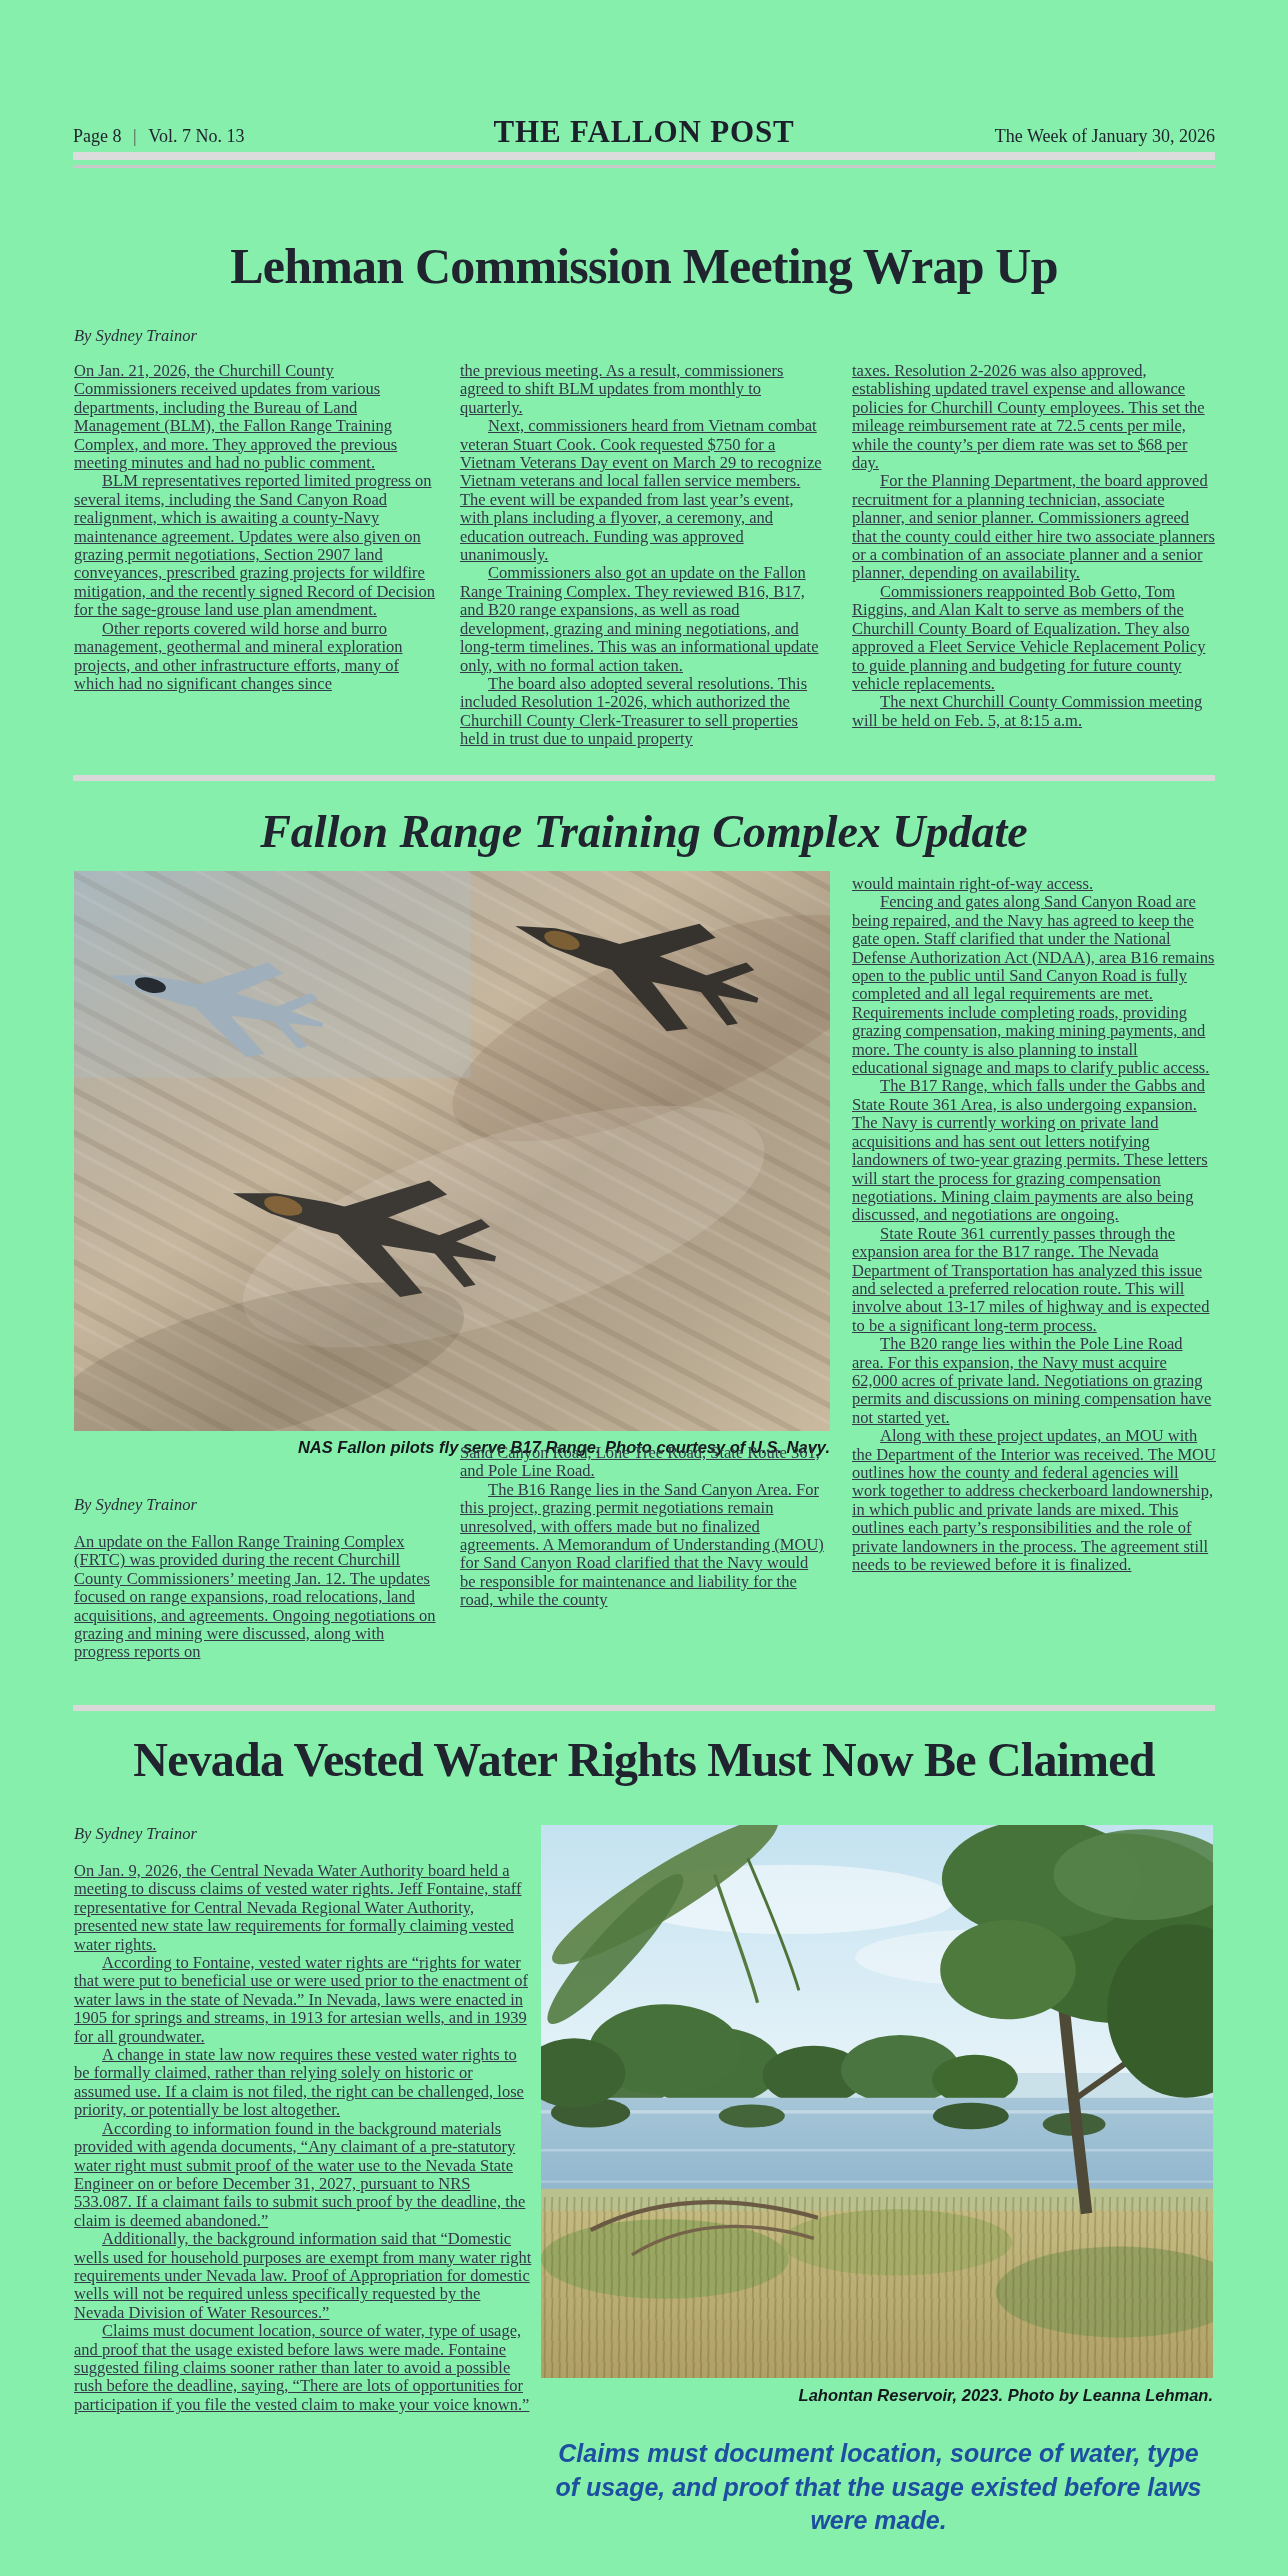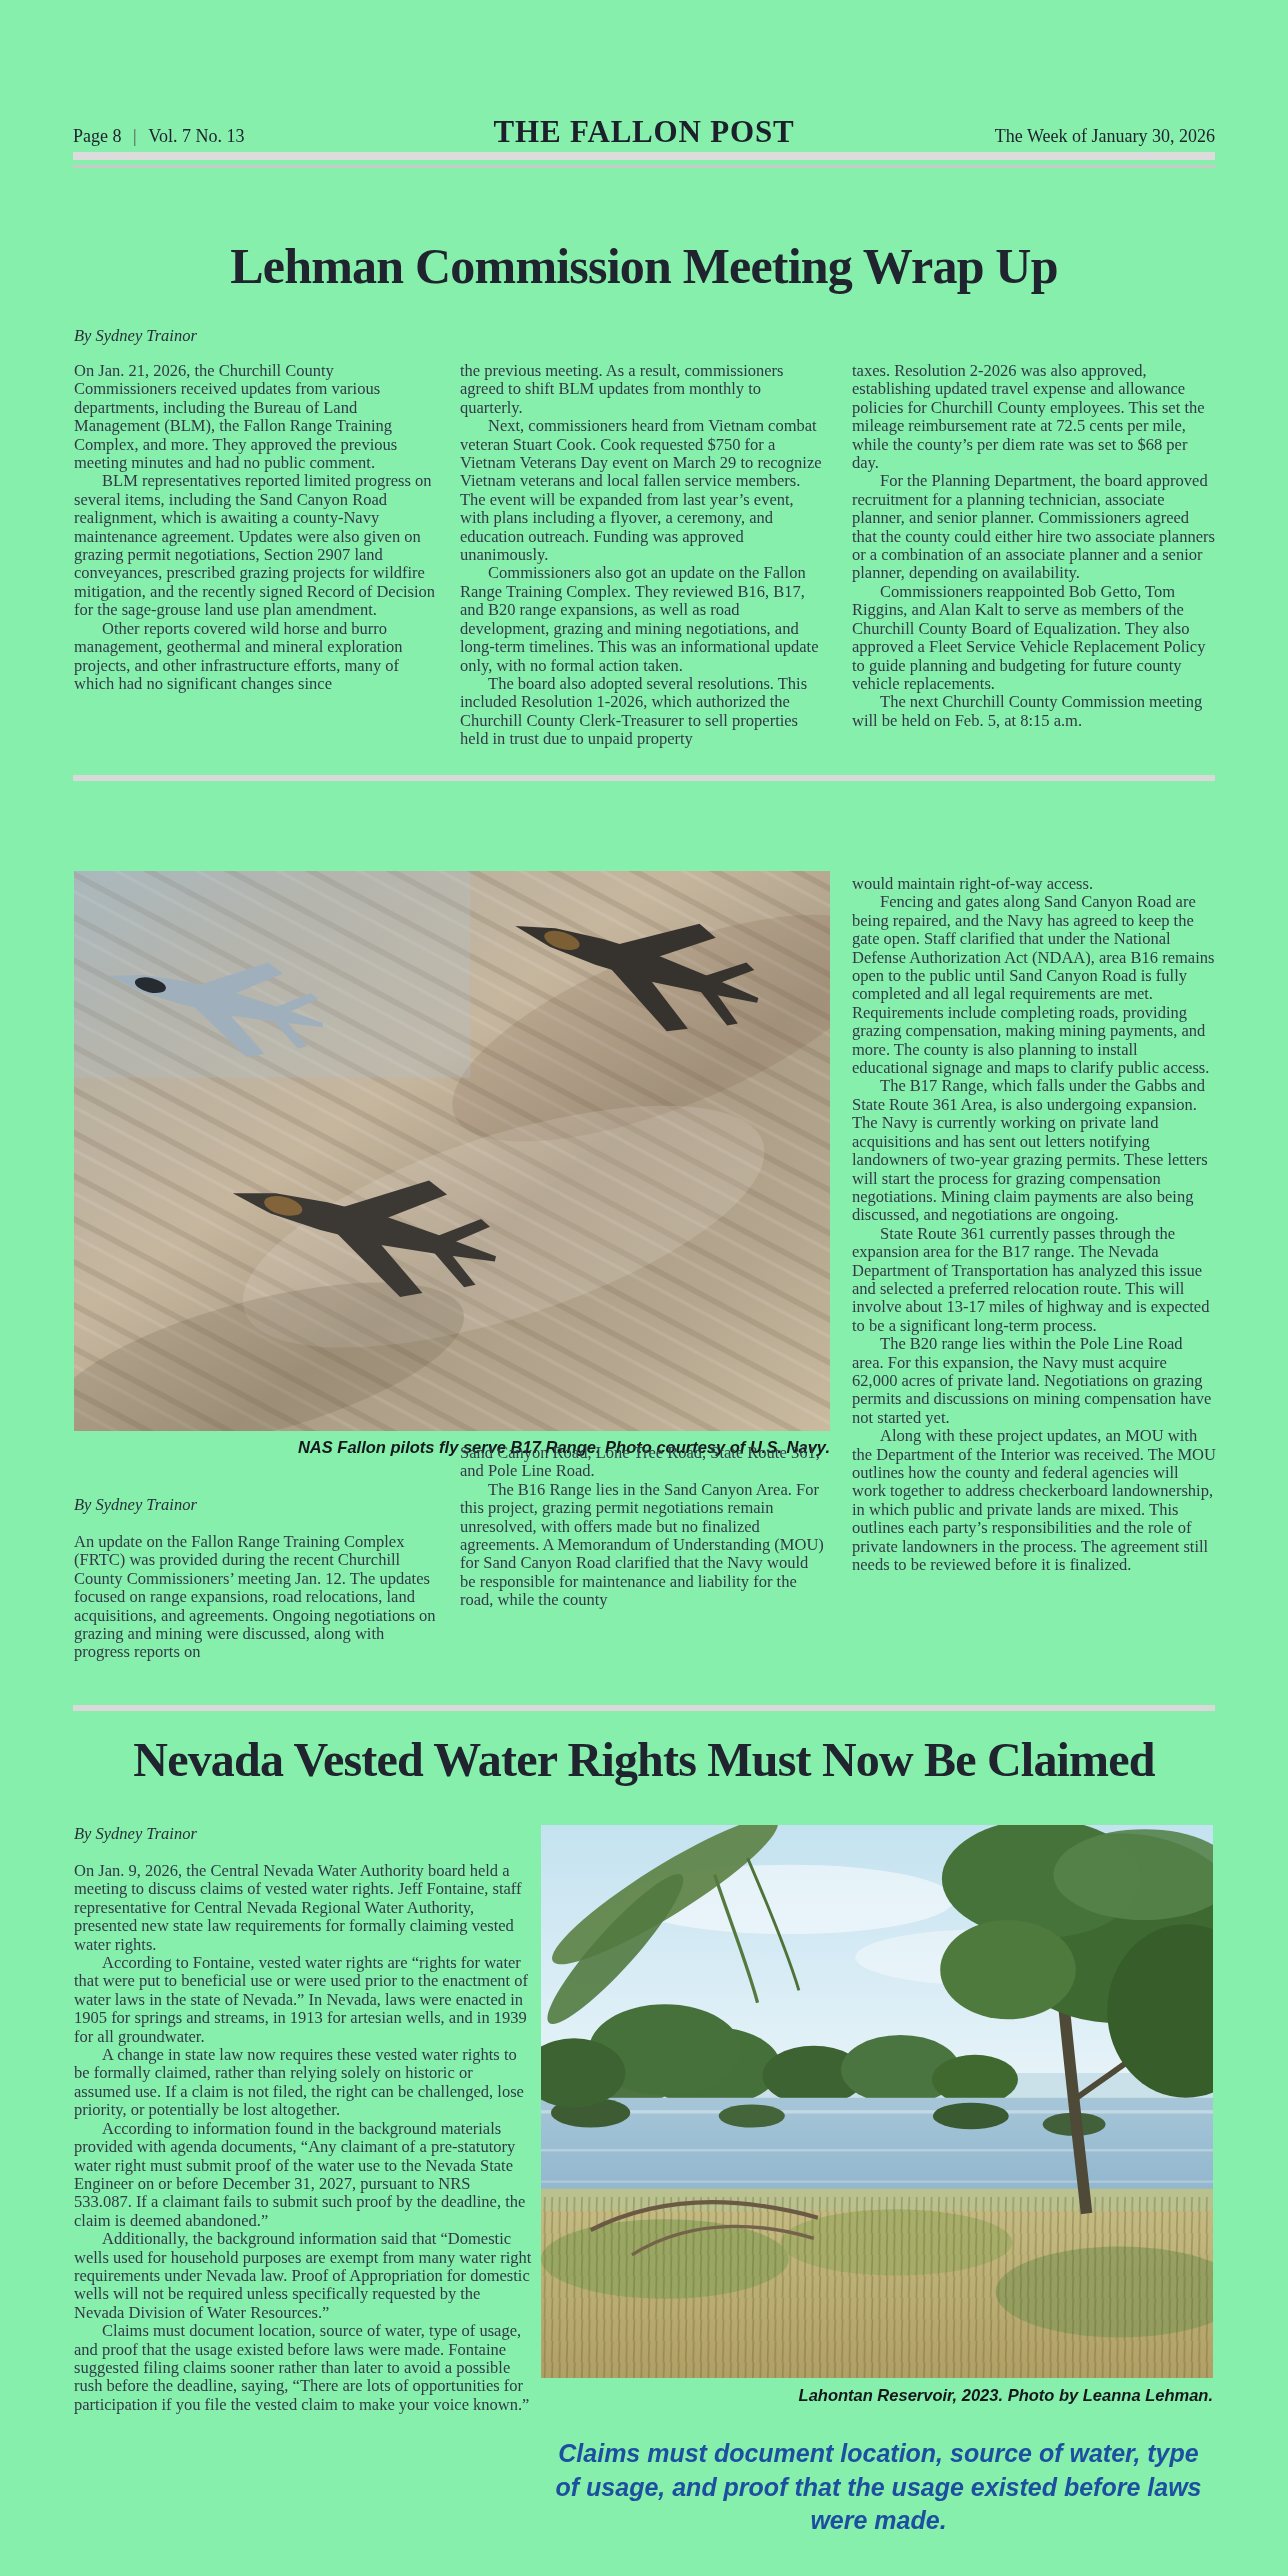--- a/index.html
+++ b/index.html
@@ -20,21 +20,21 @@
           letter-spacing:10.7px;color:#e23a1a;}
   .h1{position:absolute;left:0;width:100%;text-align:center;font-weight:bold;
       color:#20242e;font-size:50px;letter-spacing:-0.8px;line-height:1;}
   #h1-a{top:241px;}
   .h2{position:absolute;left:0;width:100%;top:809px;text-align:center;font-weight:bold;
       font-style:italic;color:#20242e;font-size:46px;line-height:1;}
   #h1-c{top:1736px;font-size:48px;}
   
   .byline{position:absolute;font-style:italic;font-size:16.5px;color:#2a2f3a;}
   .col{position:absolute;font-size:16.5px;line-height:18.4px;color:#333947;}
-  .col p{margin:0;text-indent:1.7em;}
+  .col p{margin:0;text-indent:1.7em;text-decoration:underline;}
   .col p.ni{text-indent:0;}
   
   .photo{position:absolute;overflow:hidden;}
   .photo svg{display:block;width:100%;height:100%;}
   #photo-jets{left:74px;top:871px;width:756px;height:560px;}
   #photo-res{left:541px;top:1825px;width:672px;height:553px;}
   .caption{position:absolute;font-family:"Liberation Sans",sans-serif;font-weight:bold;
            font-style:italic;font-size:16.5px;color:#15181d;}
   #cap-jets{left:74px;top:1438px;width:756px;text-align:right;}
   #cap-res{left:541px;top:2386px;width:672px;text-align:right;}
@@ -71,20 +71,21 @@
     <p>The board also adopted several resolutions. This included Resolution 1-2026, which authorized the Churchill County Clerk-Treasurer to sell properties held in trust due to unpaid property</p>
   </div>
   <div class="col" style="left:852px;top:362px;width:364px;">
     <p class="ni">taxes. Resolution 2-2026 was also approved, establishing updated travel expense and allowance policies for Churchill County employees. This set the mileage reimbursement rate at 72.5 cents per mile, while the county’s per diem rate was set to $68 per day.</p>
     <p>For the Planning Department, the board approved recruitment for a planning technician, associate planner, and senior planner. Commissioners agreed that the county could either hire two associate planners or a combination of an associate planner and a senior planner, depending on availability.</p>
     <p>Commissioners reappointed Bob Getto, Tom Riggins, and Alan Kalt to serve as members of the Churchill County Board of Equalization. They also approved a Fleet Service Vehicle Replacement Policy to guide planning and budgeting for future county vehicle replacements.</p>
     <p>The next Churchill County Commission meeting will be held on Feb. 5, at 8:15 a.m.</p>
   </div>
 
   <div class="art-rule" style="top:775px;"></div>
+  <div class="h2">Fallon Range Training Complex Update</div>
 
   <div class="photo" id="photo-jets">
     <svg viewBox="0 0 915 677" preserveAspectRatio="none">
       <defs>
         <linearGradient id="desert" x1="0" y1="0" x2="1" y2="1">
           <stop offset="0" stop-color="#a9b4b6"></stop>
           <stop offset="0.18" stop-color="#b8b0a0"></stop>
           <stop offset="0.4" stop-color="#c6b69e"></stop>
           <stop offset="0.6" stop-color="#ab9c85"></stop>
           <stop offset="0.8" stop-color="#b5a78f"></stop>

